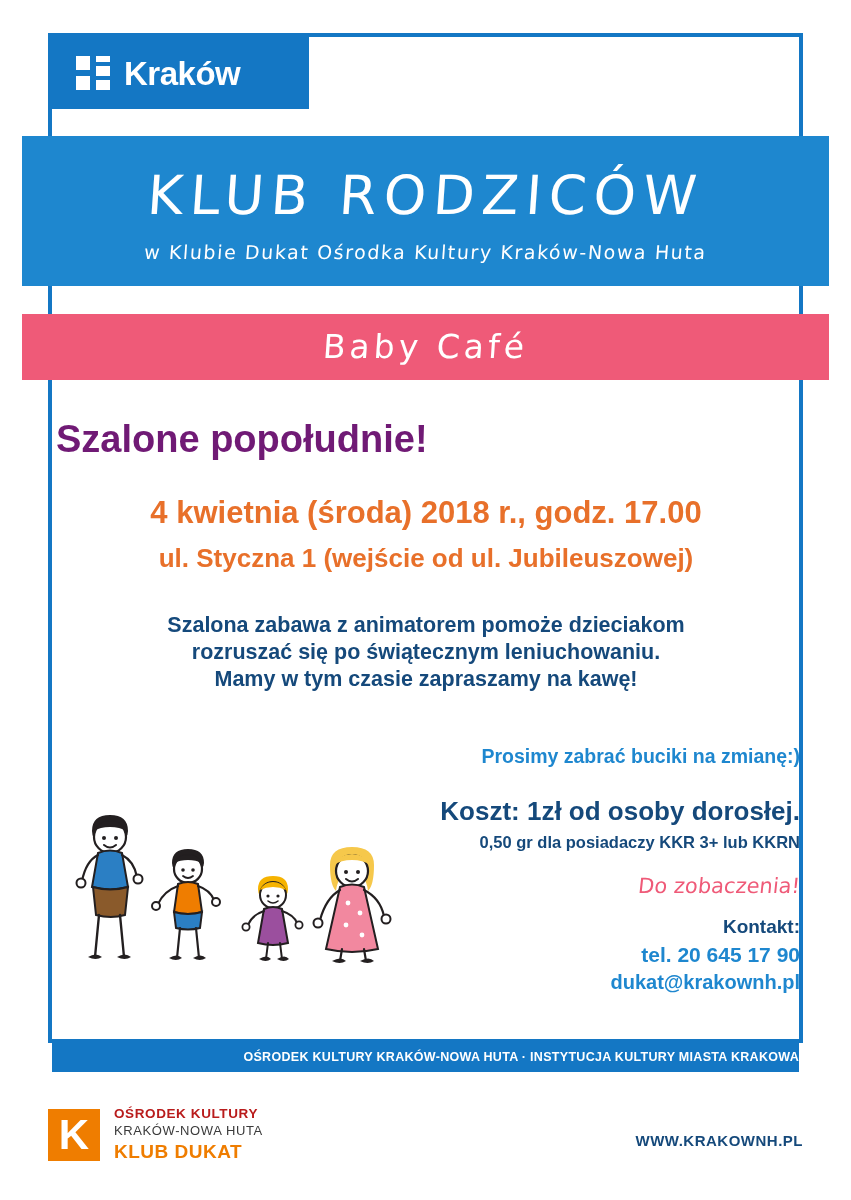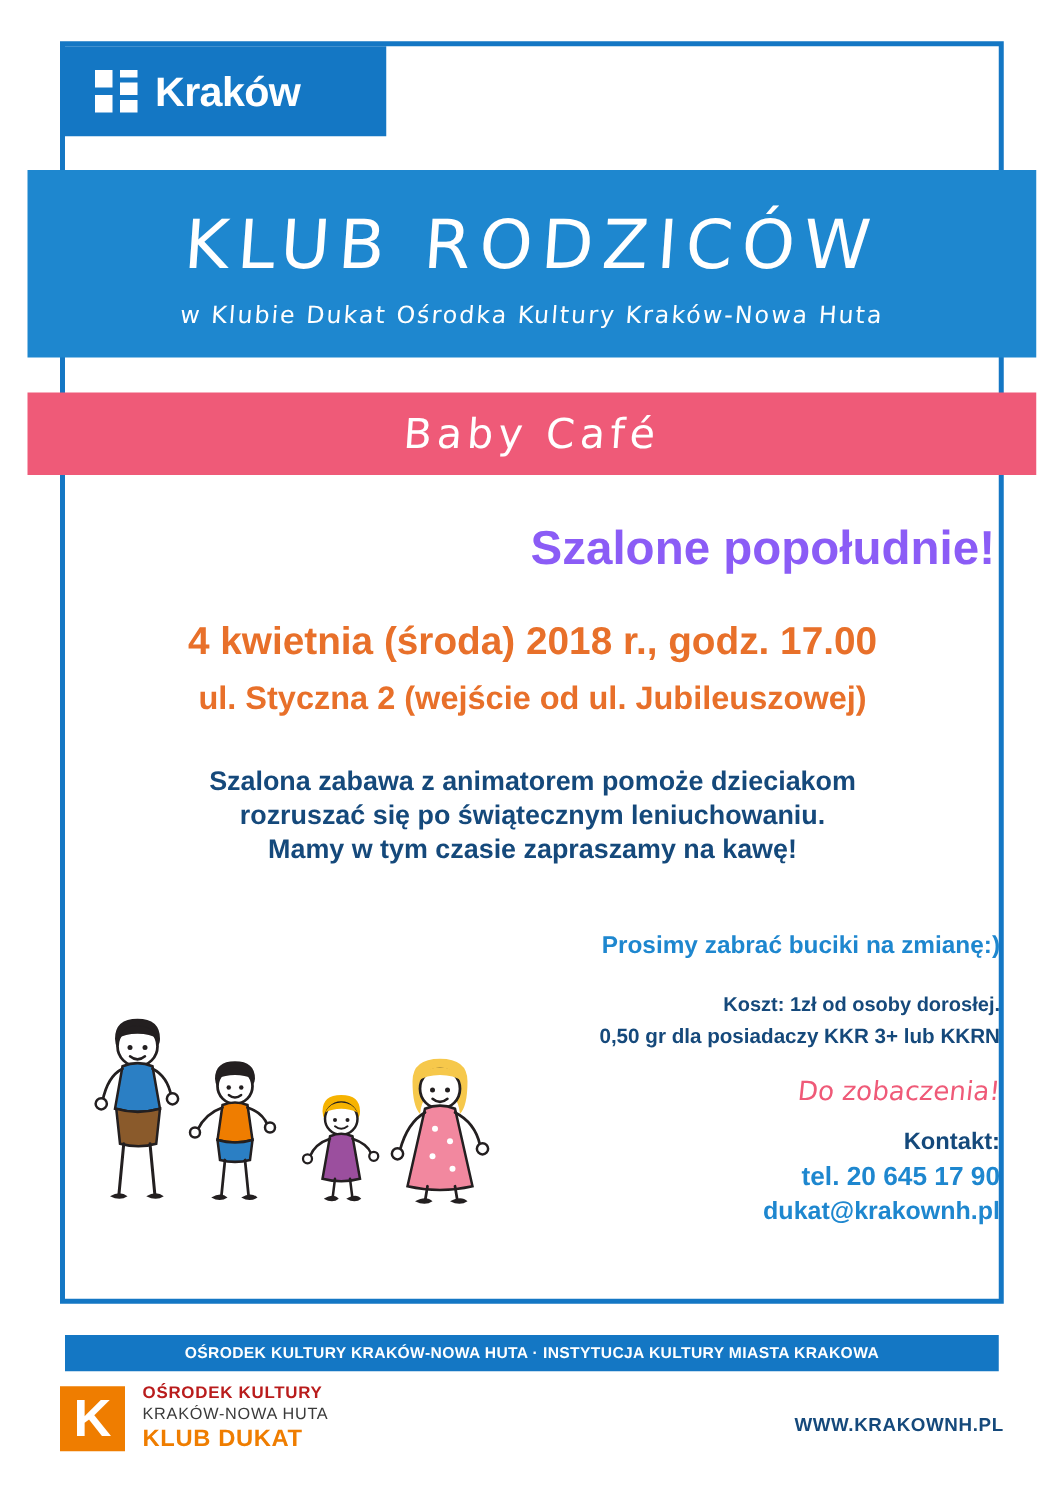--- a/index.html
+++ b/index.html
@@ -118,22 +118,22 @@
     transform: skewX(-4deg);
     display: inline-block;
   }
 
   
   .headline {
     position: absolute;
     left: 56px;
     top: 418px;
     width: 740px;
-    text-align: right;
-    color: #8b5cf6;
+    text-align: left;
+    color: #701a75;
     font-size: 38px;
     font-weight: bold;
   }
   .date-line {
     position: absolute;
     left: 56px;
     top: 495px;
     width: 740px;
     text-align: center;
     color: #e8702a;
@@ -172,21 +172,21 @@
     text-align: right;
     color: #1477c4;
   }
   .info-shoes {
     font-size: 19.5px;
     font-weight: bold;
     color: #1e87cf;
   }
   .info-cost {
     margin-top: 28px;
-    font-size: 16px;
+    font-size: 26px;
     font-weight: bold;
     color: #15497b;
   }
   .info-cost-sub {
     margin-top: 6px;
     font-size: 16.5px;
     font-weight: bold;
     color: #15497b;
   }
   .info-bye {
@@ -212,29 +212,29 @@
     margin-top: 4px;
     font-size: 20px;
     font-weight: bold;
     color: #1e87cf;
   }
 
   
   .bottom-strip {
     position: absolute;
     left: 52px;
-    top: 1068px;
+    top: 1043px;
     width: 747px;
     height: 29px;
     background: #1477c4;
     color: #ffffff;
     font-size: 12.5px;
     font-weight: bold;
     letter-spacing: 0.3px;
-    text-align: center;
+    text-align: right;
     line-height: 29px;
   }
 
   
   .footer-logo {
     position: absolute;
     left: 48px;
     top: 1106px;
     display: flex;
     align-items: center;
@@ -321,21 +321,21 @@
     <div class="title-main">KLUB  RODZICÓW</div>
     <div class="title-sub">w Klubie Dukat Ośrodka Kultury Kraków-Nowa Huta</div>
   </div>
 
   <div class="pink-band">
     <span class="txt">Baby  Café</span>
   </div>
 
   <div class="headline">Szalone popołudnie!</div>
   <div class="date-line">4 kwietnia (środa) 2018 r., godz. 17.00</div>
-  <div class="addr-line">ul. Styczna 2 (wejście od ul. Jubileuszowej)</div>
+  <div class="addr-line">ul. Styczna 1 (wejście od ul. Jubileuszowej)</div>
 
   <div class="desc">
     <div>Szalona zabawa z animatorem pomoże dzieciakom</div>
     <div>rozruszać się po świątecznym leniuchowaniu.</div>
     <div>Mamy w tym czasie zapraszamy na kawę!</div>
   </div>
 
   <svg class="kids" viewBox="0 0 380 200" xmlns="http://www.w3.org/2000/svg">
 
     <g>

